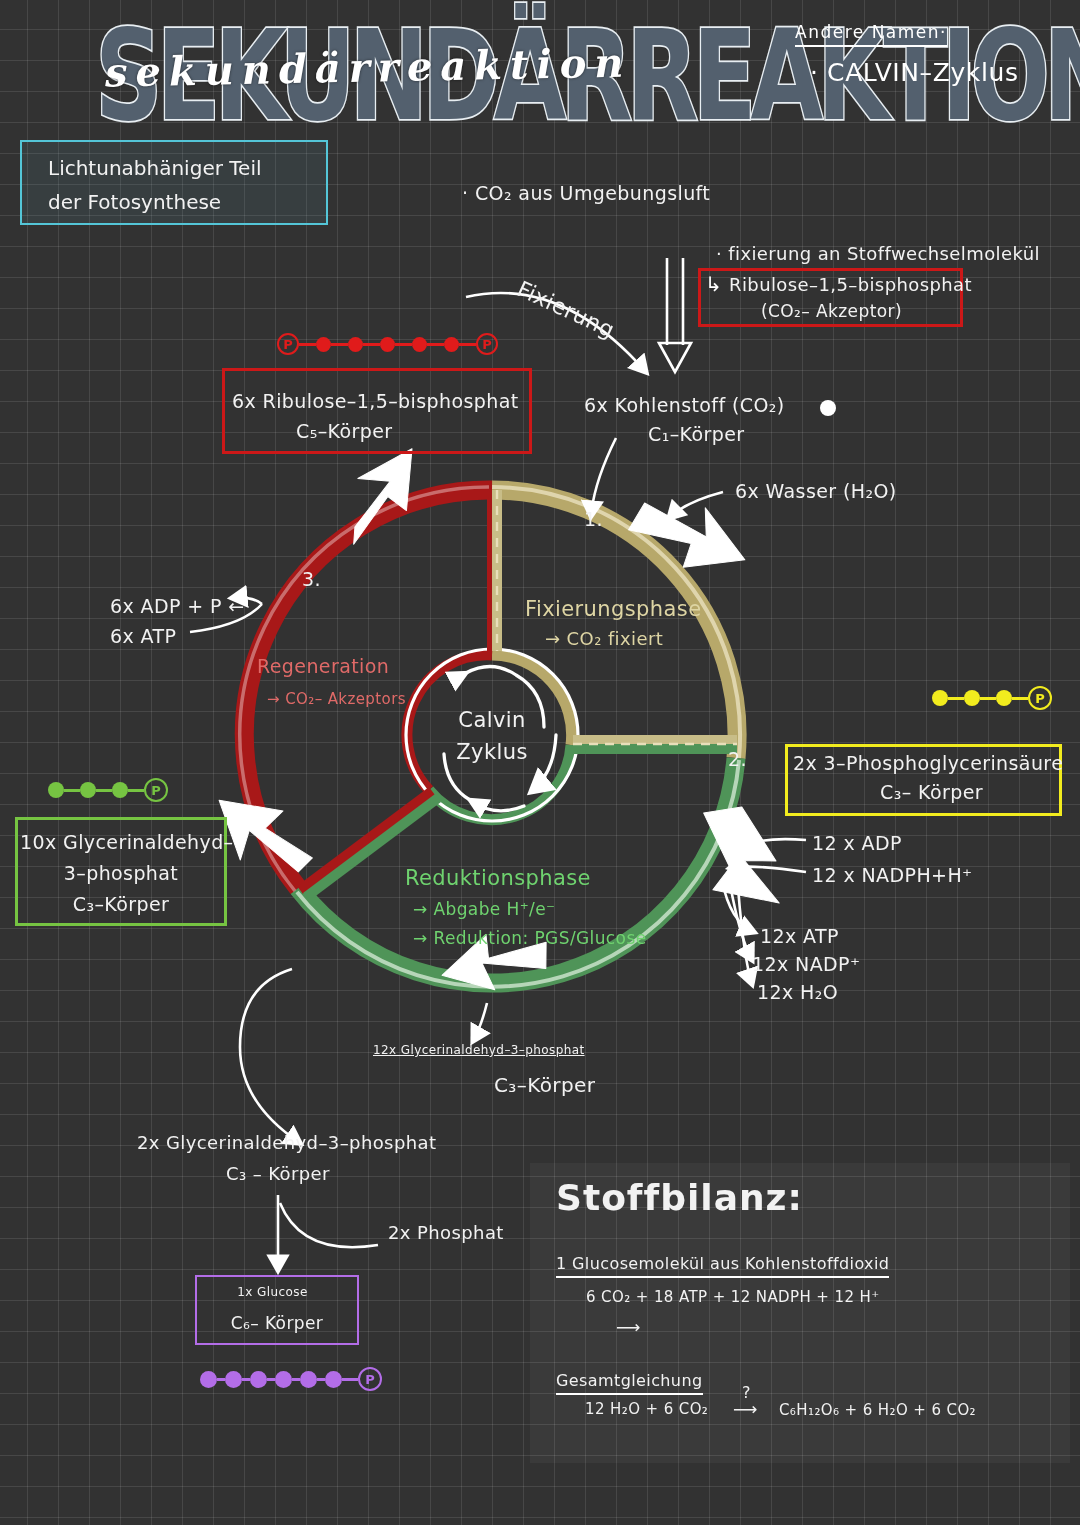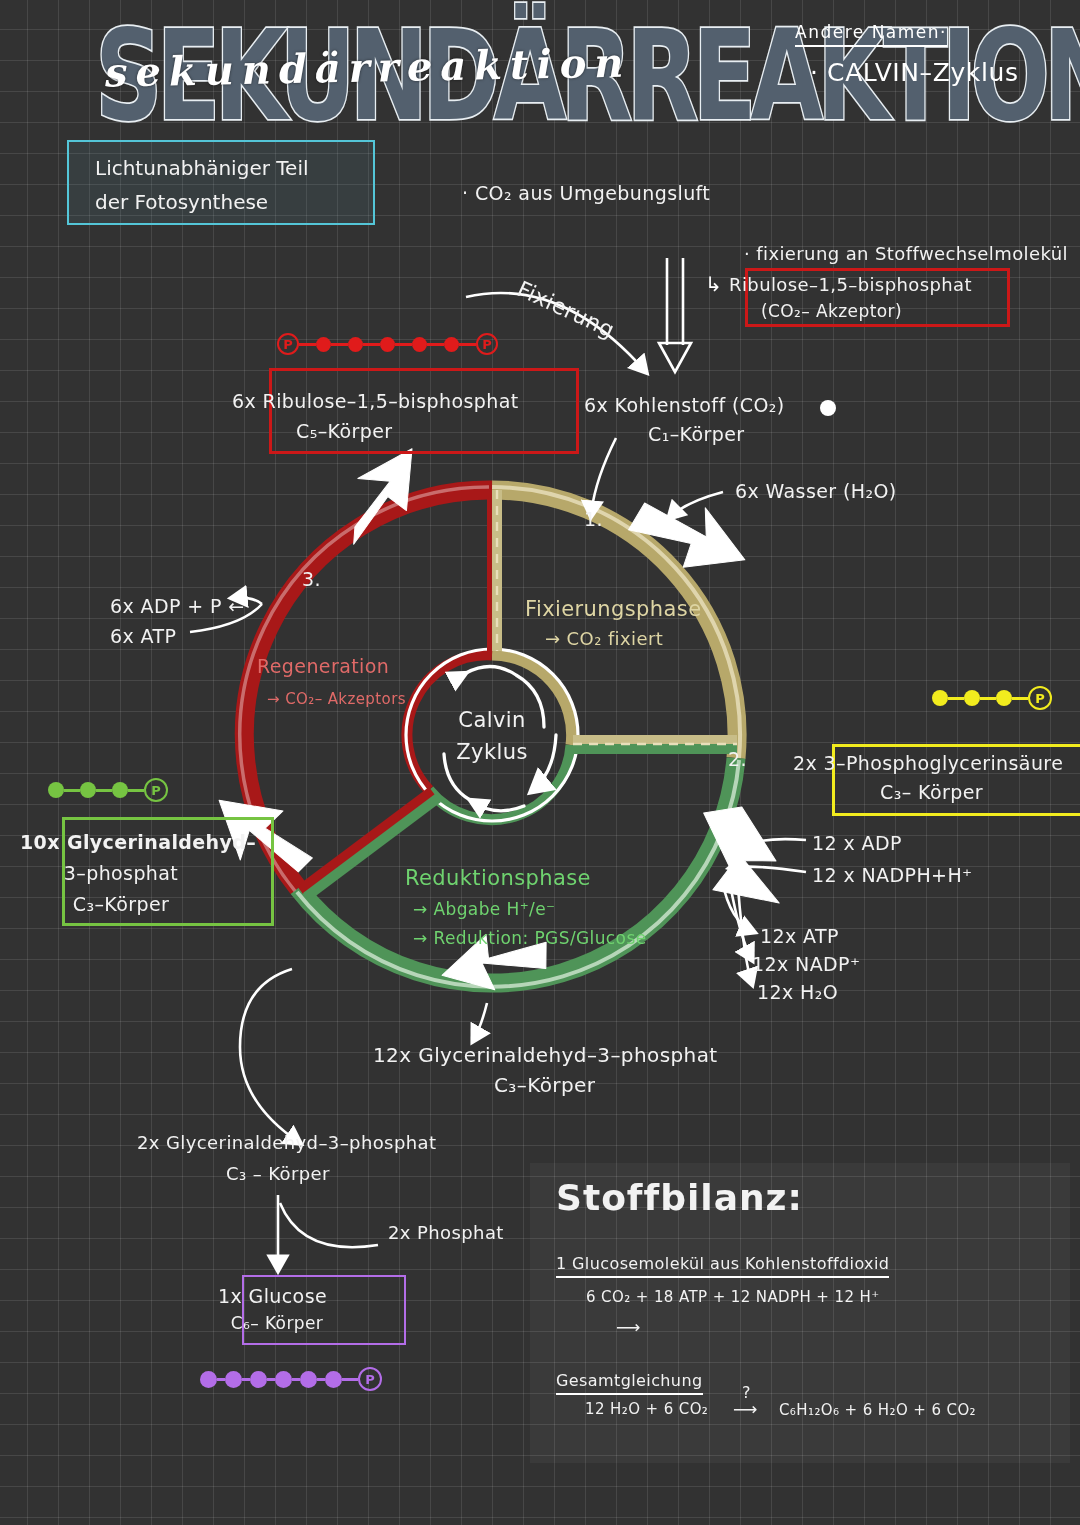--- a/index.html
+++ b/index.html
@@ -48,21 +48,21 @@
     text-shadow:0 0 3px rgba(0,0,0,.55);
     transform:rotate(-1.1deg);
   }
 
   
   #andere{position:absolute;left:795px;top:22px;font-size:17px;color:#fff;
           border-bottom:2.5px solid #fff;padding-bottom:3px;letter-spacing:1.5px;}
   #calvin{position:absolute;left:810px;top:58px;font-size:25px;color:#fff;letter-spacing:.6px;}
 
   
-  .box{position:absolute;box-sizing:border-box;margin-left:47px;}
+  .box{position:absolute;box-sizing:border-box;}
   #box-licht{left:20px;top:140px;width:308px;height:85px;border:2.5px solid #54c6d8;
              background:rgba(92,150,160,.13);}
   #box-licht .ln{position:absolute;left:26px;font-size:20px;color:#f2f2f2;}
 
   .redbox{border:3px solid #cc1818;}
   .yellowbox{border:3px solid #f2ec1e;}
   .greenbox{border:3px solid #76c442;}
   .purplebox{border:2.5px solid #b36de8;}
 
   
@@ -86,21 +86,21 @@
 
   <div id="andere">Andere Namen·</div>
   <div id="calvin">· CALVIN–Zyklus</div>
 
   <div class="box" id="box-licht">
     <div class="ln" style="top:14px;">Lichtunabhäniger Teil</div>
     <div class="ln" style="top:48px;">der Fotosynthese</div>
   </div>
 
   <div class="t" style="left:462px;top:182px;font-size:19px;">· CO₂ aus Umgebungsluft</div>
-  <div class="t" style="left:744px;top:243px;font-size:18px;">· fixierung an Stoffwechselmolekül</div>
+  <div class="t" style="left:716px;top:243px;font-size:18px;">· fixierung an Stoffwechselmolekül</div>
 
   <div class="box redbox" style="left:698px;top:268px;width:265px;height:59px;"></div>
   <div class="t" style="left:705px;top:272px;font-size:20px;color:#fff;">↳</div>
   <div class="t" style="left:729px;top:274px;font-size:18px;">Ribulose–1,5–bisphosphat</div>
   <div class="t" style="left:761px;top:301px;font-size:17px;">(CO₂– Akzeptor)</div>
 
   <svg width="1080" height="1525" style="position:absolute;left:0;top:0;overflow:visible;">
     <defs>
       <marker id="ah" markerWidth="9" markerHeight="9" refX="6" refY="4.5" orient="auto">
         <path d="M0,0 L8,4.5 L0,9 z" fill="#fff"></path>
@@ -268,44 +268,44 @@
   <div class="t" style="left:413px;top:928px;font-size:17px;color:#6fd36f;">→  Reduktion: PGS/Glucose</div>
 
   <div class="t ctr" style="left:442px;top:708px;width:100px;font-size:21px;">Calvin</div>
   <div class="t ctr" style="left:442px;top:740px;width:100px;font-size:21px;">Zyklus</div>
 
   <div class="box yellowbox" style="left:785px;top:744px;width:277px;height:72px;"></div>
   <div class="t" style="left:793px;top:752px;font-size:19px;">2x 3–Phosphoglycerinsäure</div>
   <div class="t" style="left:880px;top:781px;font-size:19px;">C₃– Körper</div>
 
   <div class="box greenbox" style="left:15px;top:817px;width:212px;height:109px;"></div>
-  <div class="t" style="left:20px;top:831px;font-size:19px;font-weight:bold;">10x Glycerinaldehyd–</div>
+  <div class="t" style="left:20px;top:831px;font-size:19px;">10x Glycerinaldehyd–</div>
   <div class="t ctr" style="left:15px;top:862px;width:212px;font-size:19px;">3–phosphat</div>
   <div class="t ctr" style="left:15px;top:893px;width:212px;font-size:19px;">C₃–Körper</div>
 
   <div class="t" style="left:110px;top:595px;font-size:19px;">6x ADP + P ←</div>
   <div class="t" style="left:110px;top:625px;font-size:19px;">6x ATP</div>
 
   <div class="t" style="left:812px;top:832px;font-size:19px;">12 x   ADP</div>
   <div class="t" style="left:812px;top:864px;font-size:19px;">12 x   NADPH+H⁺</div>
 
   <div class="t" style="left:760px;top:925px;font-size:19px;">12x  ATP</div>
   <div class="t" style="left:752px;top:953px;font-size:19px;">12x  NADP⁺</div>
   <div class="t" style="left:757px;top:981px;font-size:19px;">12x  H₂O</div>
 
-  <div class="t" style="left:373px;top:1043px;font-size:20px;">12x  Glycerinaldehyd–3–phosphat</div>
+  <div class="t" style="left:373px;top:1043px;font-size:12px;text-decoration:underline;">12x  Glycerinaldehyd–3–phosphat</div>
   <div class="t" style="left:494px;top:1073px;font-size:20px;">C₃–Körper</div>
 
   <div class="t" style="left:137px;top:1132px;font-size:18px;">2x  Glycerinaldehyd–3–phosphat</div>
   <div class="t" style="left:226px;top:1163px;font-size:18px;">C₃ – Körper</div>
 
   <div class="t" style="left:388px;top:1222px;font-size:18px;">2x  Phosphat</div>
 
   <div class="box purplebox" style="left:195px;top:1275px;width:164px;height:70px;"></div>
-  <div class="t ctr" style="left:195px;top:1285px;width:155px;font-size:19px;">1x Glucose</div>
+  <div class="t ctr" style="left:195px;top:1285px;width:155px;font-size:12px;">1x Glucose</div>
   <div class="t ctr" style="left:195px;top:1313px;width:164px;font-size:17px;">C₆– Körper</div>
 
   <div class="t" style="left:556px;top:1176px;font-size:36px;font-weight:700;letter-spacing:1px;">Stoffbilanz:</div>
 
   <div class="t" style="left:556px;top:1254px;font-size:16px;border-bottom:2px solid #fff;padding-bottom:2px;">1 Glucosemolekül aus Kohlenstoffdioxid</div>
   <div class="t" style="left:586px;top:1288px;font-size:15px;">6 CO₂   +  18 ATP  +  12  NADPH  +  12 H⁺</div>
   <div class="t" style="left:616px;top:1317px;font-size:17px;">⟶</div>
 
   <div class="t" style="left:556px;top:1371px;font-size:16px;border-bottom:2px solid #fff;padding-bottom:2px;">Gesamtgleichung</div>
   <div class="t" style="left:585px;top:1400px;font-size:15px;">12 H₂O  +   6 CO₂</div>

